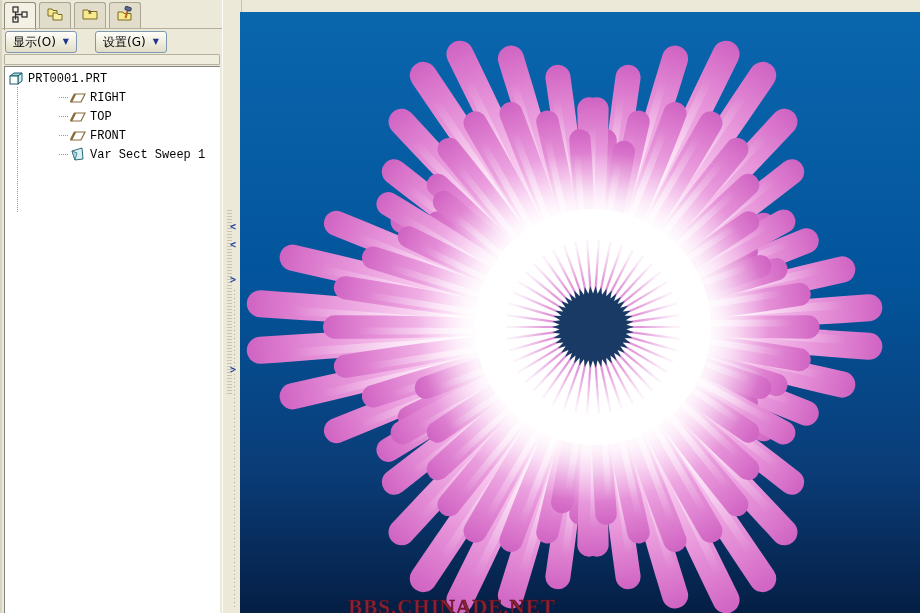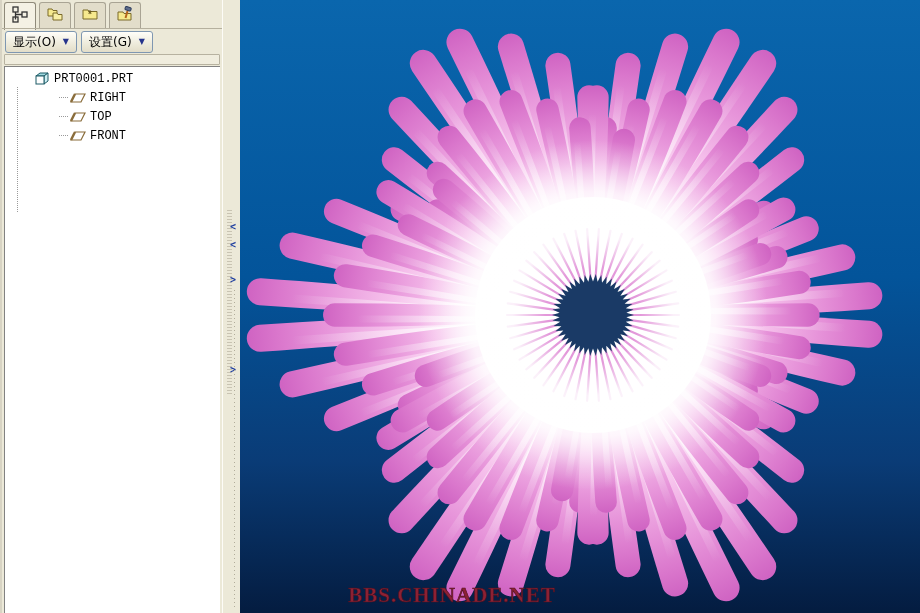--- a/index.html
+++ b/index.html
@@ -5,50 +5,50 @@
   html,body{margin:0;padding:0;background:#555;}
   .app{position:relative;width:920px;height:613px;overflow:hidden;background:#ece9d8;
        font-family:"Liberation Sans","DejaVu Sans",sans-serif;-webkit-font-smoothing:none;}
   
   .left-panel{position:absolute;left:0;top:0;width:222px;height:613px;background:#ece9d8;border-left:2px solid #d8d4c4;}
   .tabbar{position:absolute;left:2px;top:2px;height:27px;display:flex;gap:3px;}
   .tab{width:30px;height:25px;border:1px solid #a9a494;border-bottom:none;border-radius:3px 3px 0 0;
        background:#e2ddca;display:flex;align-items:center;justify-content:center;cursor:pointer;}
   .tab.active{background:#f4f1e4;height:27px;border-color:#8f8a7a;}
   .tab-underline{position:absolute;left:0;top:28px;width:220px;height:1px;background:#b5b09e;}
-  .btnrow{position:absolute;left:3px;top:31px;display:flex;gap:4px;}
+  .btnrow{position:absolute;left:3px;top:31px;display:flex;gap:18px;}
   .dd-btn{height:20px;padding:0 7px;border:1px solid #7f97b1;border-radius:3px;
           background:linear-gradient(#fffef9,#efecdd 55%,#e2ddc8);
           font-size:12px;color:#000;display:flex;align-items:center;gap:7px;cursor:pointer;
           font-family:"DejaVu Sans",sans-serif;}
   .dd-arrow{font-size:8px;color:#26348c;line-height:1;}
   .filter-strip{position:absolute;left:2px;top:54px;width:214px;height:9px;background:#f0edde;
                 border:1px solid #b7b2a0;border-radius:1px;}
   .tree{position:absolute;left:2px;top:66px;width:215px;height:547px;background:#fff;
         border-top:1px solid #828282;border-left:1px solid #828282;
         font-family:"Liberation Mono","DejaVu Sans Mono",monospace;font-size:12px;color:#000;
         padding-top:2px;overflow:hidden;}
   .tree-row{height:19px;display:flex;align-items:center;position:relative;white-space:pre;cursor:default;}
-  .tree-row.root{padding-left:3px;margin-left:26px;}
+  .tree-row.root{padding-left:3px;}
   .tree-row.child{padding-left:23px;margin-left:42px;}
   .tree-row.child::before{content:"";position:absolute;left:12px;top:9px;width:9px;border-top:1px dotted #9a9a9a;}
   .tree-guide{position:absolute;left:12px;top:20px;height:125px;border-left:1px dotted #9a9a9a;}
   .t-icon{width:16px;height:16px;margin-right:4px;flex:0 0 16px;}
   .t-label{line-height:16px;}
   
   .splitter{position:absolute;left:222px;top:0;width:18px;height:613px;background:#ece9d8;
             border-left:1px solid #fdfcf7;border-right:1px solid #c7c2b0;cursor:col-resize;}
   .splitter::before{content:"";position:absolute;left:4px;top:210px;width:5px;height:185px;
             background:repeating-linear-gradient(180deg,#c9c4b2 0 1px,transparent 1px 3px);}
   .splitter::after{content:"";position:absolute;left:11px;top:290px;width:1px;height:320px;
             background:repeating-linear-gradient(180deg,#b2ad9b 0 1px,transparent 1px 4px);}
   .sash-chevron{position:absolute;left:5px;width:10px;text-align:center;font-size:10px;font-weight:bold;
             color:#1f3fa0;line-height:10px;cursor:pointer;font-family:"DejaVu Sans Mono",monospace;}
   
-  .viewport{position:absolute;left:240px;top:0;width:680px;height:450px;cursor:crosshair;border-radius:27px;}
+  .viewport{position:absolute;left:240px;top:12px;width:680px;height:450px;cursor:crosshair;border-radius:27px;}
   .viewport svg{display:block;}
 </style>
 </head>
 <body>
 
 <div class="app">
 
   <div class="left-panel">
     <div class="tabbar" id="tabbar">
         <div class="tab active">
@@ -112,20 +112,24 @@
               <line x1="1" y1="12" x2="5" y2="4" stroke="#8a6d3b" stroke-width="2.4"></line>
             </svg></span><span class="t-label">RIGHT</span></div>
         <div class="tree-row child"><span class="t-icon"><svg width="16" height="16" viewBox="0 0 16 16">
               <polygon points="1,12 5,4 15,4 11,12" fill="#fff" stroke="#8a6d3b" stroke-width="1.2"></polygon>
               <line x1="1" y1="12" x2="5" y2="4" stroke="#8a6d3b" stroke-width="2.4"></line>
             </svg></span><span class="t-label">TOP</span></div>
         <div class="tree-row child"><span class="t-icon"><svg width="16" height="16" viewBox="0 0 16 16">
               <polygon points="1,12 5,4 15,4 11,12" fill="#fff" stroke="#8a6d3b" stroke-width="1.2"></polygon>
               <line x1="1" y1="12" x2="5" y2="4" stroke="#8a6d3b" stroke-width="2.4"></line>
             </svg></span><span class="t-label">FRONT</span></div>
+        <div class="tree-row child"><span class="t-icon"><svg width="16" height="16" viewBox="0 0 16 16">
+              <polygon points="2,4 12,1 13,12 5,13" fill="#d9f0f4" stroke="#2e6b78"></polygon>
+              <polygon points="2,4 7,6 5,13" fill="#aadde8" stroke="#2e6b78" stroke-width="0.8"></polygon>
+            </svg></span><span class="t-label">Var Sect Sweep 1</span></div>
       </div>
   </div>
 
   <div class="splitter" id="splitter">
       <span class="sash-chevron" style="top: 222px;">&lt;</span>
       <span class="sash-chevron" style="top: 240px;">&lt;</span>
       <span class="sash-chevron" style="top: 275px;">&gt;</span>
       <span class="sash-chevron" style="top: 365px;">&gt;</span>
     </div>
 

